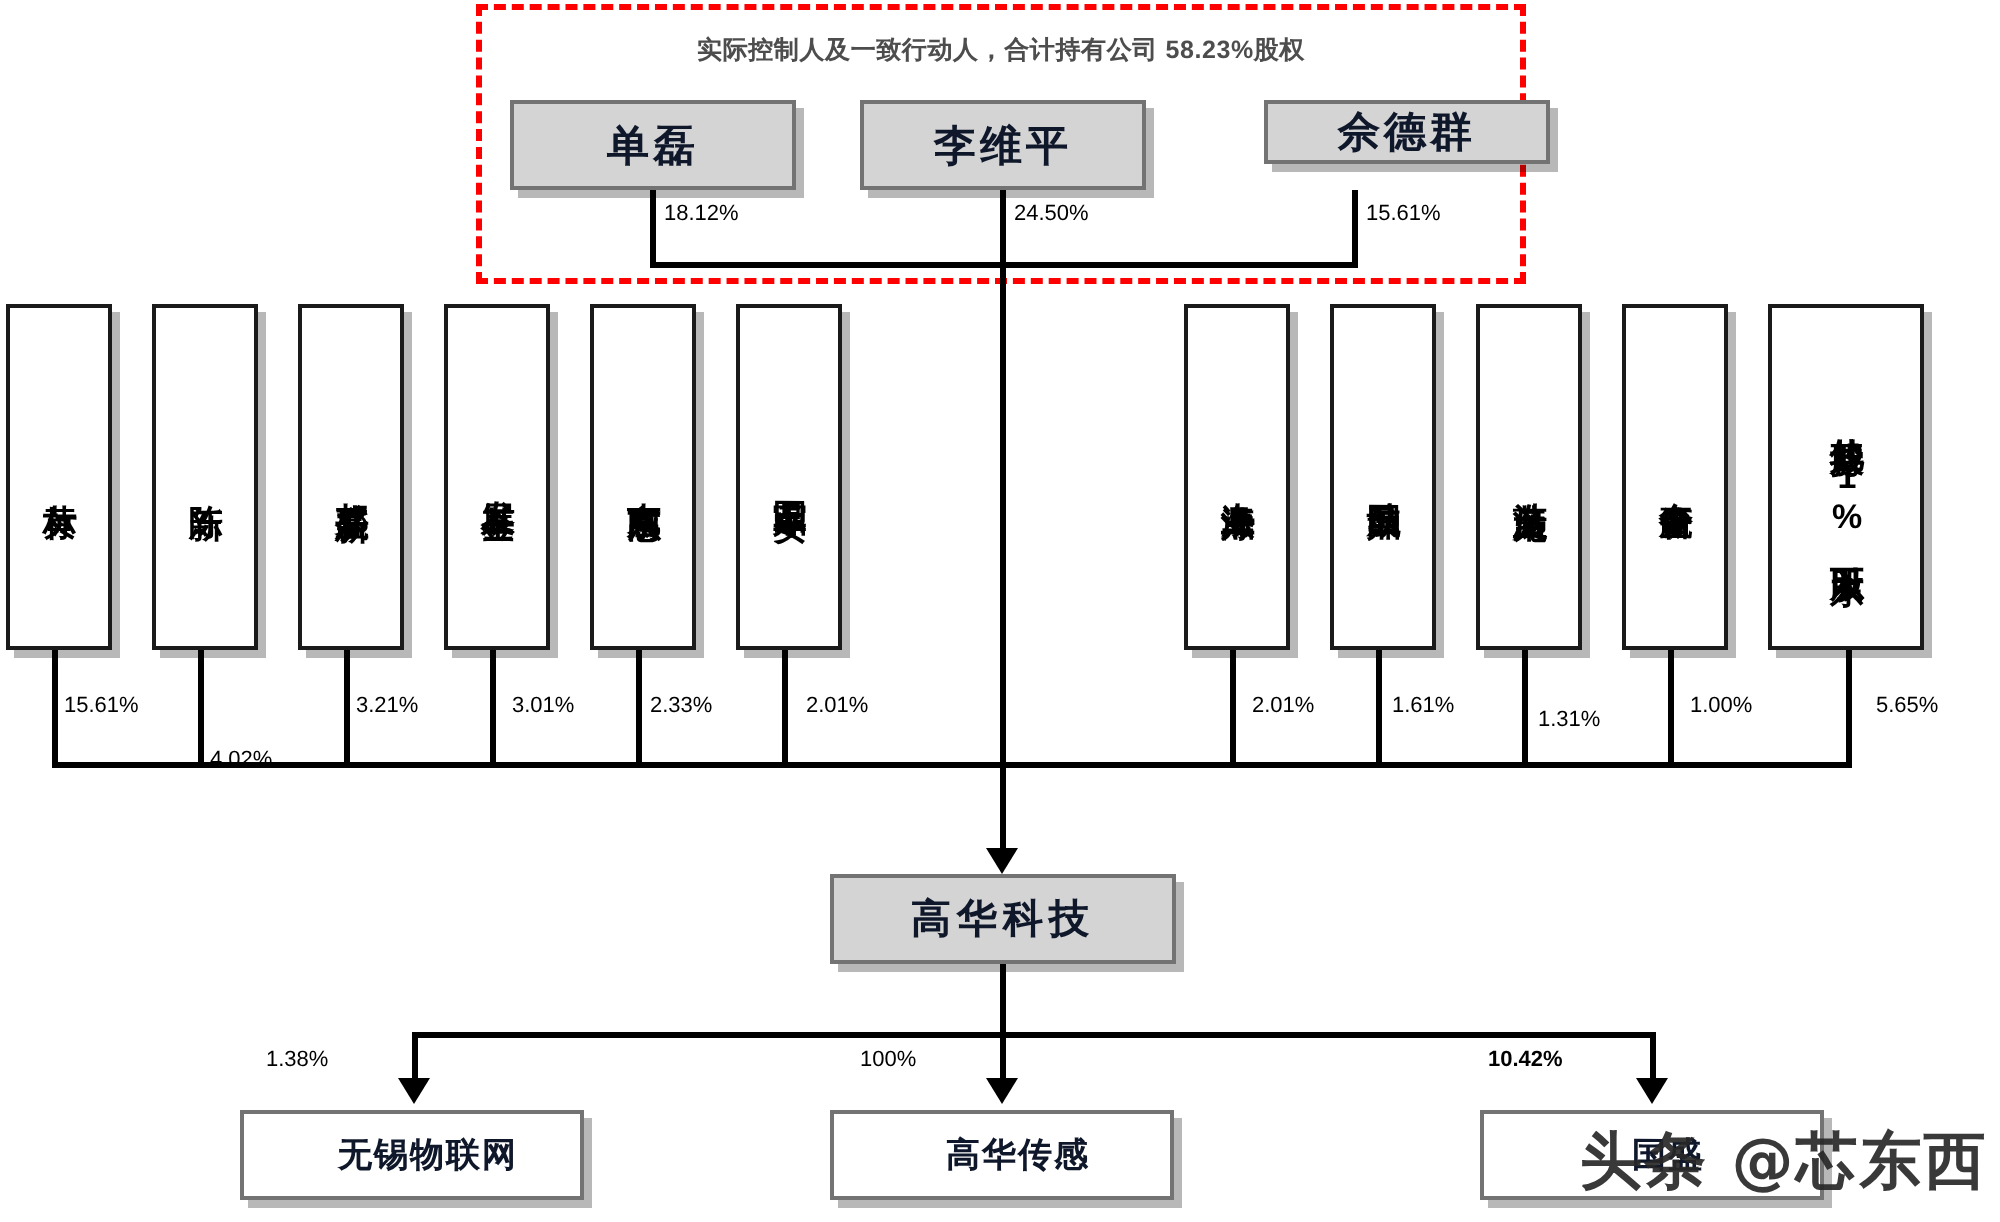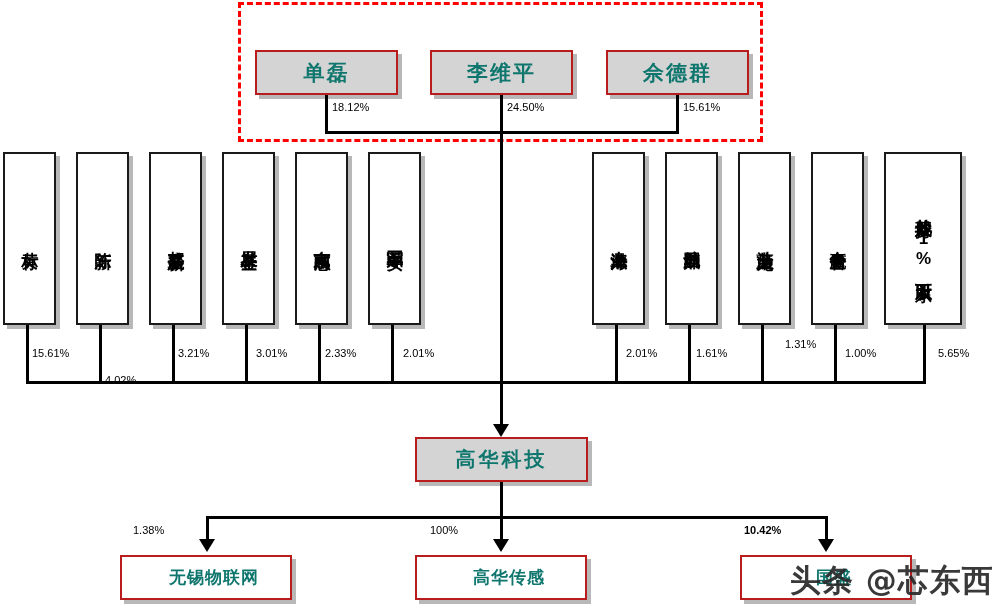--- a/index.html
+++ b/index.html
@@ -27,23 +27,23 @@
     font-size:12.5px;
     font-weight:bold;
     color:#4d4d4d;
     letter-spacing:.3px;
     white-space:nowrap;
   }
 
   
   .gbox,.wbox{
     position:absolute;box-sizing:border-box;
-    border:2px solid #b91c1c;
+    border:2px solid #737373;
     display:flex;align-items:center;justify-content:center;
-    font-weight:bold;color:#0f766e;
+    font-weight:bold;color:#0f172a;
     box-shadow:4px 4px 0 0 rgba(0,0,0,.28);
   }
   .gbox{background:#d4d4d4;}
   .wbox{background:#ffffff;}
 
   .top-person{font-size:21px;letter-spacing:2px;}
   .center-co{font-size:20px;letter-spacing:3px;}
   .sub-co{font-size:17px;letter-spacing:1px;padding-left:16px;}
 
   
@@ -95,28 +95,29 @@
     font-family:"DejaVu Sans",sans-serif;
   }
 </style>
 </head>
 <body>
 
 <div id="stage">
 
   <div class="redbox" style="left:238px;top:2px;width:525px;height:140px;"></div>
 
+  <div class="redbox-title" style="left:238px;top:17px;width:525px;">实际控制人及一致行动人，合计持有公司 58.23%股权</div>
 
   <div class="gbox top-person" style="left:255px;top:50px;width:143px;height:45px;">
     <span>单磊</span>
   </div>
   <div class="gbox top-person" style="left:430px;top:50px;width:143px;height:45px;">
     <span>李维平</span>
   </div>
-  <div class="gbox top-person" style="left:606px;top:50px;width:143px;height:45px;">
+  <div class="gbox top-person" style="left:632px;top:50px;width:143px;height:32px;align-items:flex-end;">
     <span>佘德群</span>
   </div>
 
   <div class="line vline" style="left:325px;top:95px;height:39px;"></div>
   <div class="line vline" style="left:500px;top:95px;height:39px;"></div>
   <div class="line vline" style="left:676px;top:95px;height:39px;"></div>
   <div class="line hline" style="left:325px;top:131px;width:354px;"></div>
 
   <div class="pct" style="left:332px;top:101px;">18.12%</div>
   <div class="pct" style="left:507px;top:101px;">24.50%</div>
@@ -175,21 +176,21 @@
   </div>
 
   <div class="line vline" style="left:615px;top:325px;height:58px;"></div>
   <div class="line vline" style="left:688px;top:325px;height:58px;"></div>
   <div class="line vline" style="left:761px;top:325px;height:58px;"></div>
   <div class="line vline" style="left:834px;top:325px;height:58px;"></div>
   <div class="line vline" style="left:923px;top:325px;height:58px;"></div>
 
   <div class="pct" style="left:626px;top:347px;">2.01%</div>
   <div class="pct" style="left:696px;top:347px;">1.61%</div>
-  <div class="pct" style="left:769px;top:338px;margin-left:16px;">1.31%</div>
+  <div class="pct" style="left:769px;top:354px;">1.31%</div>
   <div class="pct" style="left:845px;top:347px;">1.00%</div>
   <div class="pct" style="left:938px;top:347px;">5.65%</div>
 
   <div class="line hline" style="left:26px;top:381px;width:900px;"></div>
   <div class="line vline" style="left:500px;top:381px;height:45px;"></div>
   <div class="arrow-down" style="left:493px;top:424px;"></div>
 
   <div class="gbox center-co" style="left:415px;top:437px;width:173px;height:45px;">
     <span>高华科技</span>
   </div>

